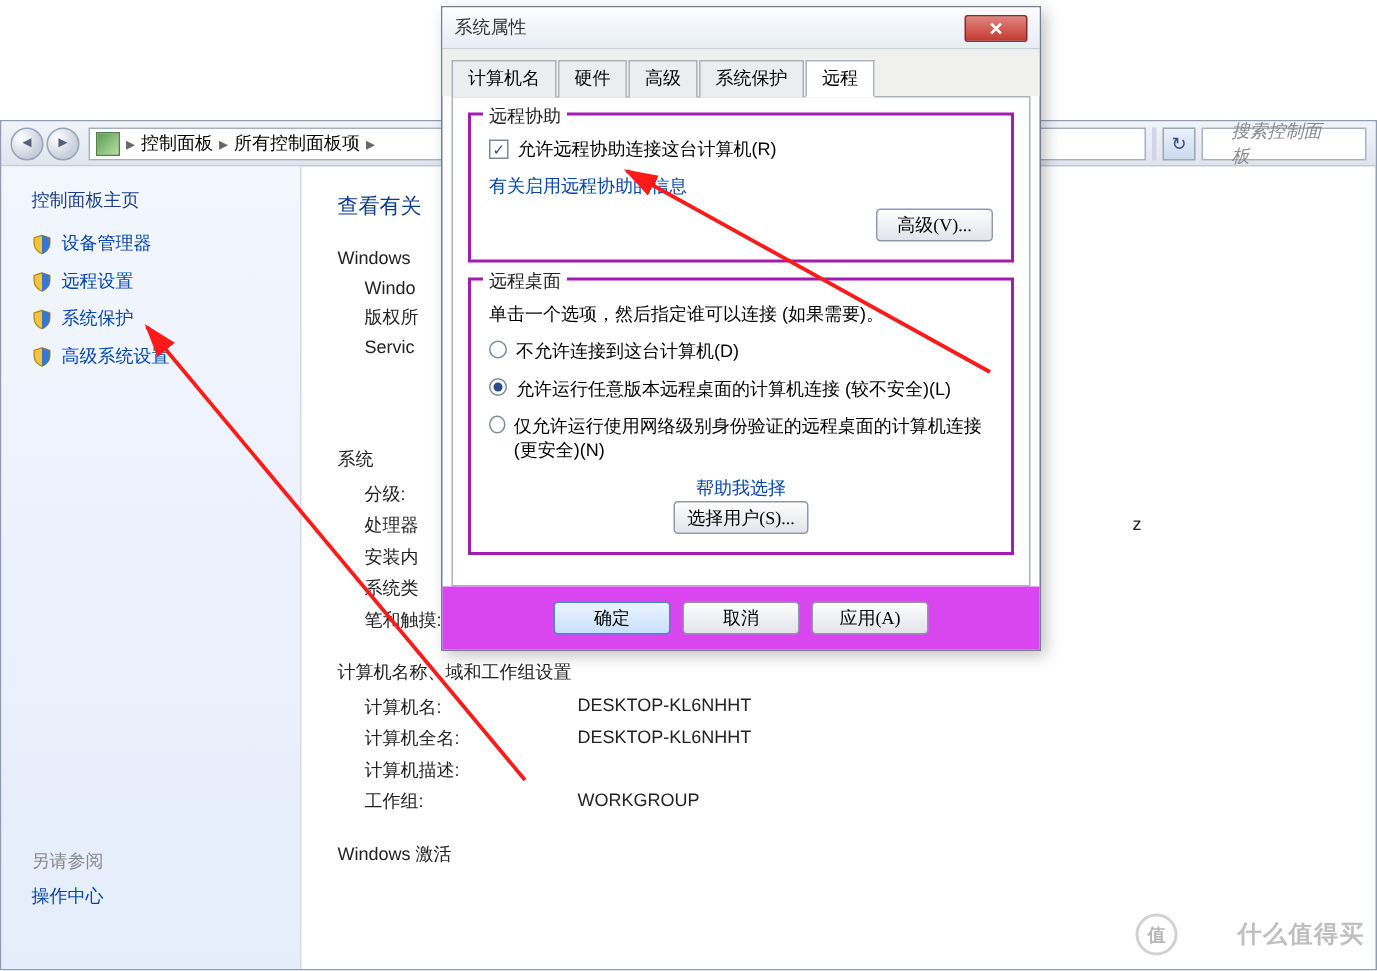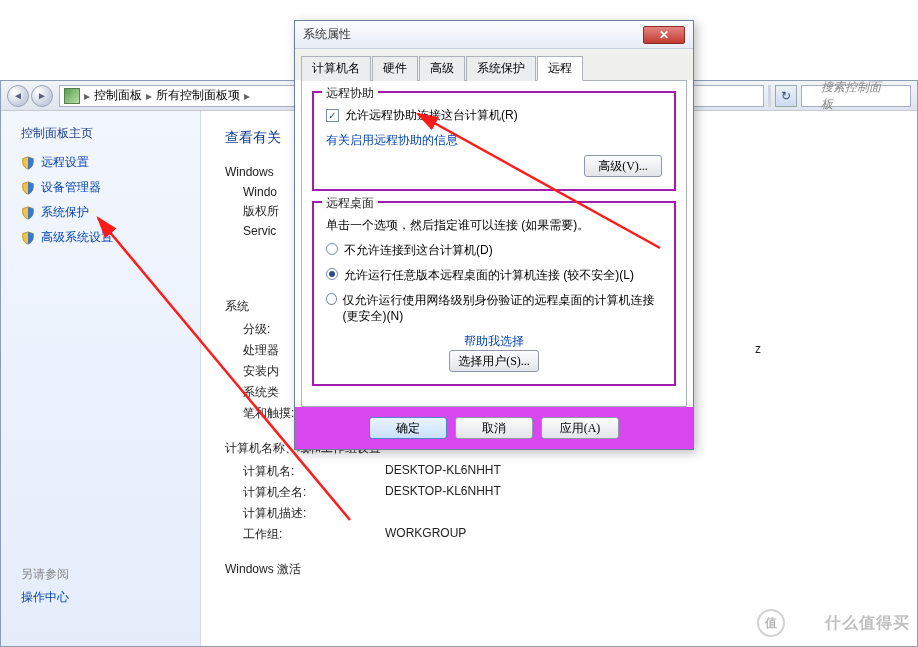--- a/index.html
+++ b/index.html
@@ -24,21 +24,21 @@
 .shield-icon svg { width:14px; height:14px;}
 .cp-side-bottom { margin-top:320px; color:#888;}
 .cp-side-bottom .sl { color:#0645ad; margin-top:6px; display:block;}
 .cp-main { flex:1; padding:18px 24px; color:#222;}
 .cp-main h1 { font-size:14px; color:#0a3c8a; font-weight:normal; margin-bottom:14px;}
 .kv { display:flex; margin:4px 0; }
 .kv .k { width:120px; text-indent:18px; }
 .sec-title { margin:18px 0 6px 0; }
 
 
-.dialog { position:absolute; left:294px; top:20px; width:400px; background:#fff; border:1px solid #6f7e99; box-shadow:3px 3px 10px rgba(0,0,0,0.25);}
+.dialog { position:absolute; left:294px; top:4px; width:400px; background:#fff; border:1px solid #6f7e99; box-shadow:3px 3px 10px rgba(0,0,0,0.25);}
 .dlg-title { height:28px; background:linear-gradient(#fdfdfe,#e7ecf6); display:flex; align-items:center; padding:0 8px; border-bottom:1px solid #c9cfdb;}
 .dlg-title span { font-size:12px; color:#333; }
 .dlg-close { margin-left:auto; width:42px; height:18px; background:linear-gradient(#e28580,#c33b32); border:1px solid #8a2b25; border-radius:2px; color:#fff; display:flex;align-items:center;justify-content:center; font-weight:bold; }
 .tabstrip { display:flex; padding:6px 6px 0 6px; background:#f0f0ee;}
 .tab { padding:3px 10px; border:1px solid #aeb2bb; border-bottom:none; background:#ebedef; margin-right:1px; font-size:12px; position:relative; top:1px;}
 .tab.active { background:#fff; border-bottom:1px solid #fff;}
 .tab-body { border:1px solid #aeb2bb; margin:0 6px; background:#fff; padding:10px 0 10px 0;}
 .group { border:2px solid #a21caf; margin:0 10px 10px 10px; padding:14px 12px 12px 12px; position:relative;}
 .group-title { position:absolute; top:-8px; left:8px; background:#fff; padding:0 4px; font-size:12px; color:#222;}
 .chk-row { display:flex; align-items:center; gap:6px; margin-bottom:8px;}
@@ -86,28 +86,28 @@
     </div>
   </div>
   <div class="cp-body">
     <div class="cp-side">
       <h4>控制面板主页</h4>
       <div class="side-link">
         <span class="shield-icon"><svg viewBox="0 0 16 16">
               <path d="M8 1l6 2v4c0 4-3 7-6 8-3-1-6-4-6-8V3z" fill="#f4c340" stroke="#b88b12"></path>
               <path d="M8 1l6 2v4c0 4-3 7-6 8V1z" fill="#3b78cc"></path>
             </svg></span>
+        <span>设备管理器</span>
+      </div>
+      <div class="side-link">
+        <span class="shield-icon"><svg viewBox="0 0 16 16">
+              <path d="M8 1l6 2v4c0 4-3 7-6 8-3-1-6-4-6-8V3z" fill="#f4c340" stroke="#b88b12"></path>
+              <path d="M8 1l6 2v4c0 4-3 7-6 8V1z" fill="#3b78cc"></path>
+            </svg></span>
         <span>远程设置</span>
-      </div>
-      <div class="side-link">
-        <span class="shield-icon"><svg viewBox="0 0 16 16">
-              <path d="M8 1l6 2v4c0 4-3 7-6 8-3-1-6-4-6-8V3z" fill="#f4c340" stroke="#b88b12"></path>
-              <path d="M8 1l6 2v4c0 4-3 7-6 8V1z" fill="#3b78cc"></path>
-            </svg></span>
-        <span>设备管理器</span>
       </div>
       <div class="side-link">
         <span class="shield-icon"><svg viewBox="0 0 16 16">
               <path d="M8 1l6 2v4c0 4-3 7-6 8-3-1-6-4-6-8V3z" fill="#f4c340" stroke="#b88b12"></path>
               <path d="M8 1l6 2v4c0 4-3 7-6 8V1z" fill="#3b78cc"></path>
             </svg></span>
         <span>系统保护</span>
       </div>
       <div class="side-link">
         <span class="shield-icon"><svg viewBox="0 0 16 16">

